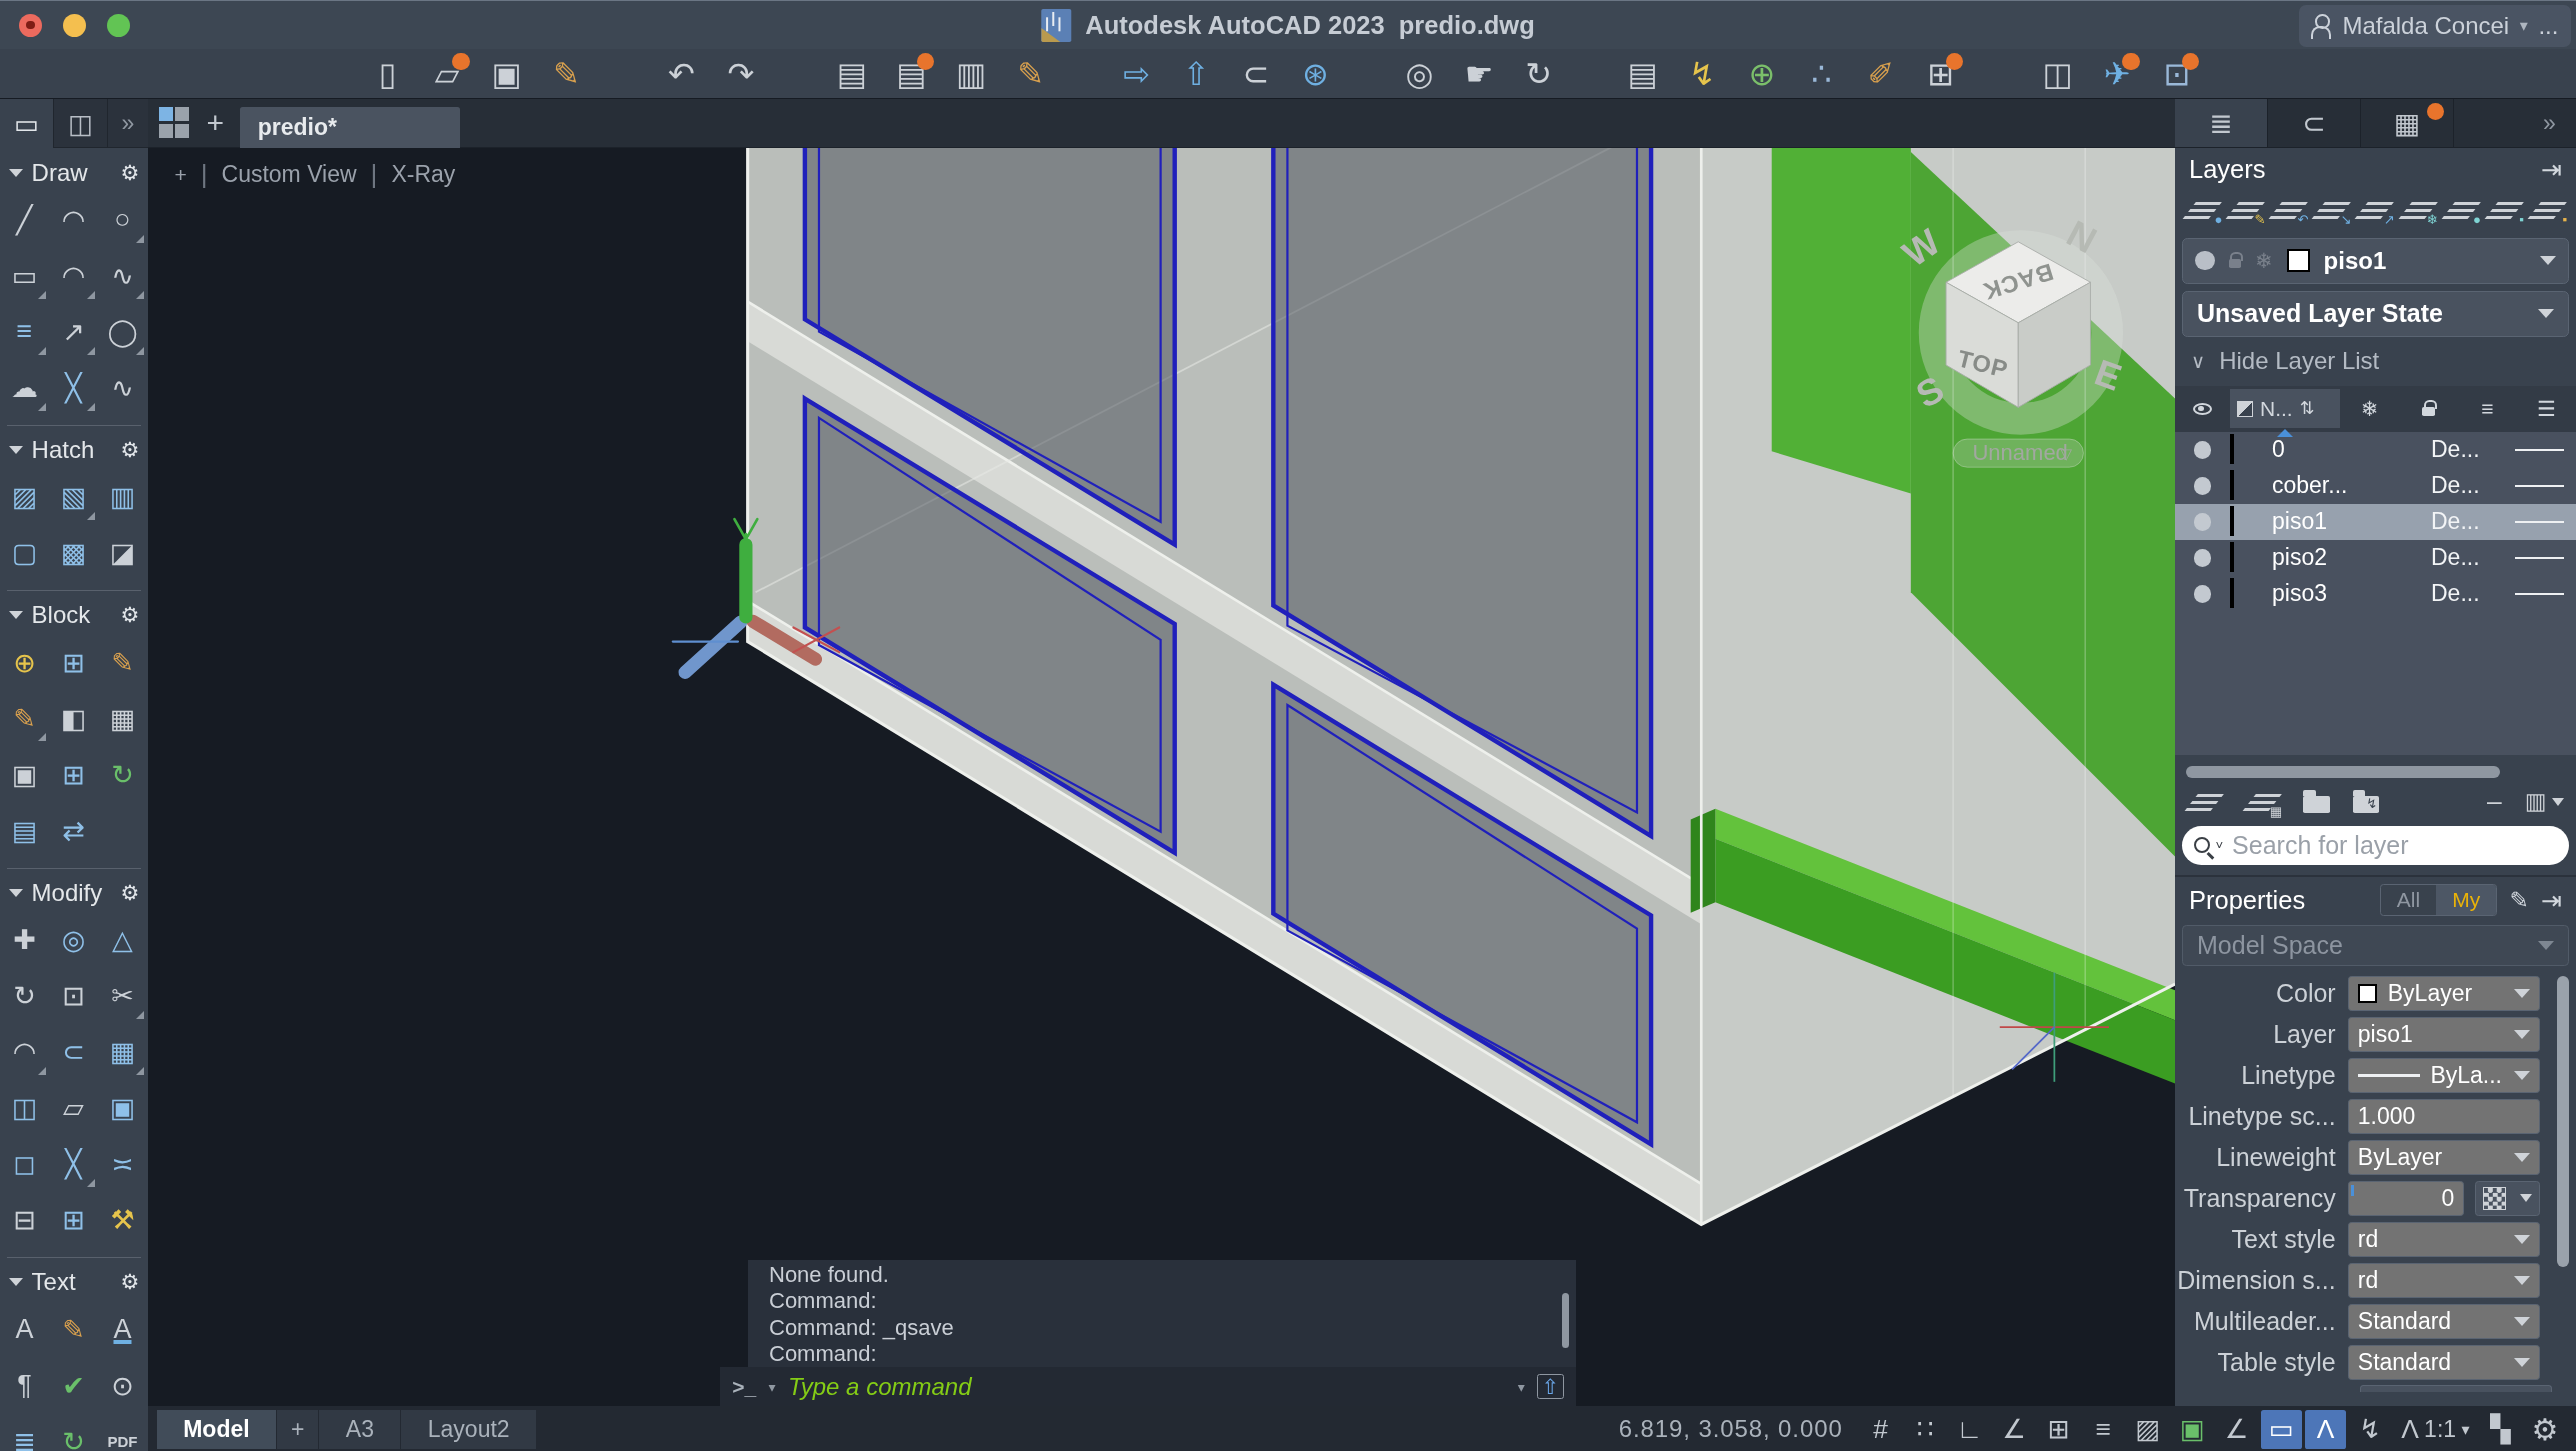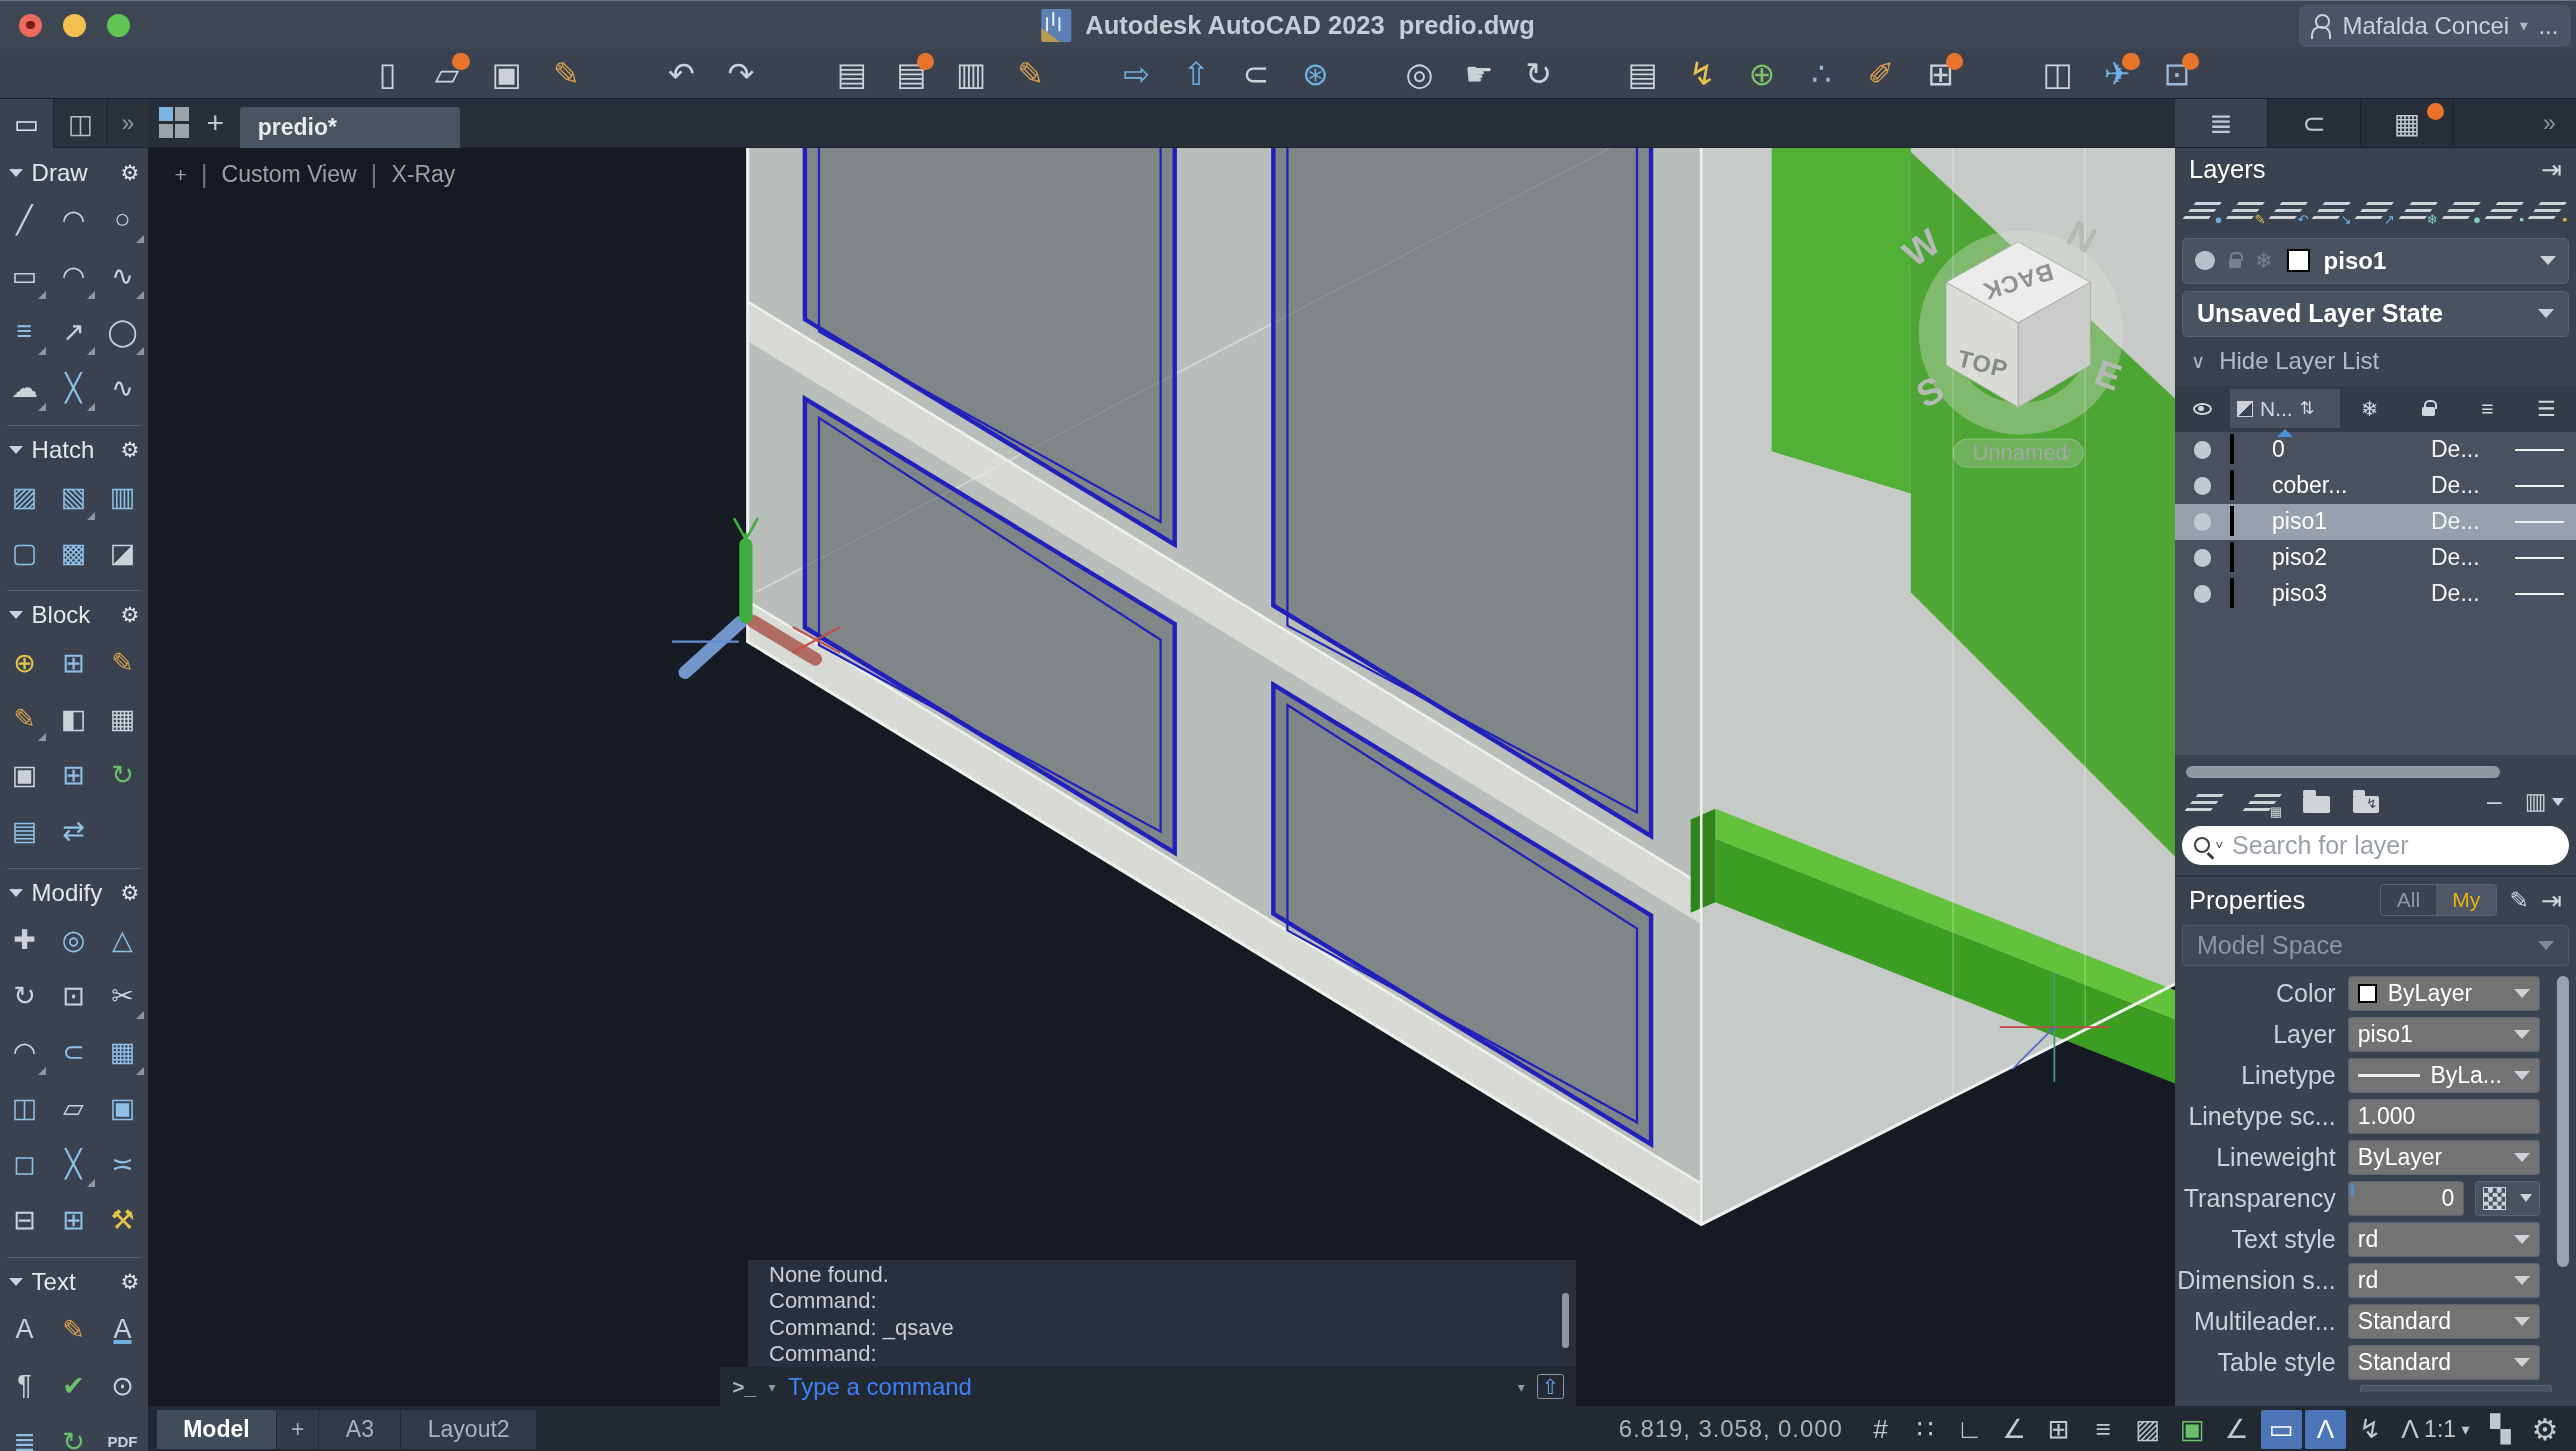--- a/index.html
+++ b/index.html
@@ -64,21 +64,21 @@
   .vphead .pl{font-size:21px}
 
   
   #cmdwrap{position:absolute;z-index:5;left:572px;top:1161px;width:856px}
   .cmdhist{margin-left:28px;width:828px;height:107px;background:rgba(43,50,61,0.94);padding:1.8px 0 0 21px;position:relative;overflow:hidden}
   .cmdhist div{font-size:22px;color:#c9ced5;line-height:26.4px}
   .cmdscroll{position:absolute;right:7px;top:33px;width:7px;height:55px;border-radius:3.5px;background:#8f97a1}
   .cmdline{width:856px;height:39px;background:rgba(36,42,52,0.96);display:flex;align-items:center;padding:0 12.3px;gap:12.3px}
   .cmdprompt{color:#aab2bb;font-size:21px;font-weight:bold}
   .cmdcaret{color:#8f97a1;font-size:14px}
-  .cmdinput{flex:1;color:#3b82f6;font-size:24px;}
+  .cmdinput{flex:1;color:#84cc16;font-size:24px;font-style:italic}
   .cmdsend{color:#6aa6e8;font-size:21px;border:1.8px solid #8f97a1;border-radius:2.6px;padding:0 3.5px;line-height:23px}
 
   
   #rpanel{position:absolute;left:2175px;top:99px;width:401px;height:1307px;background:#39424e}
   .rp-tabs{height:49px;background:#272e37;display:flex;align-items:stretch;border-bottom:0.9px solid #1c222a}
   .rp-tab{width:93px;display:flex;align-items:center;justify-content:center;font-size:28px;color:#c2c8cf;border-right:0.9px solid #1c222a;position:relative}
   .rp-tab.act{background:#39424e}
   .rp-more{margin-left:auto;width:53px;display:flex;align-items:center;justify-content:center;color:#8f97a1;font-size:23px}
   .rp-title{display:flex;align-items:center;padding:0 14px;height:42px}
   .rp-title .t{color:#fff;font-size:25.5px}

